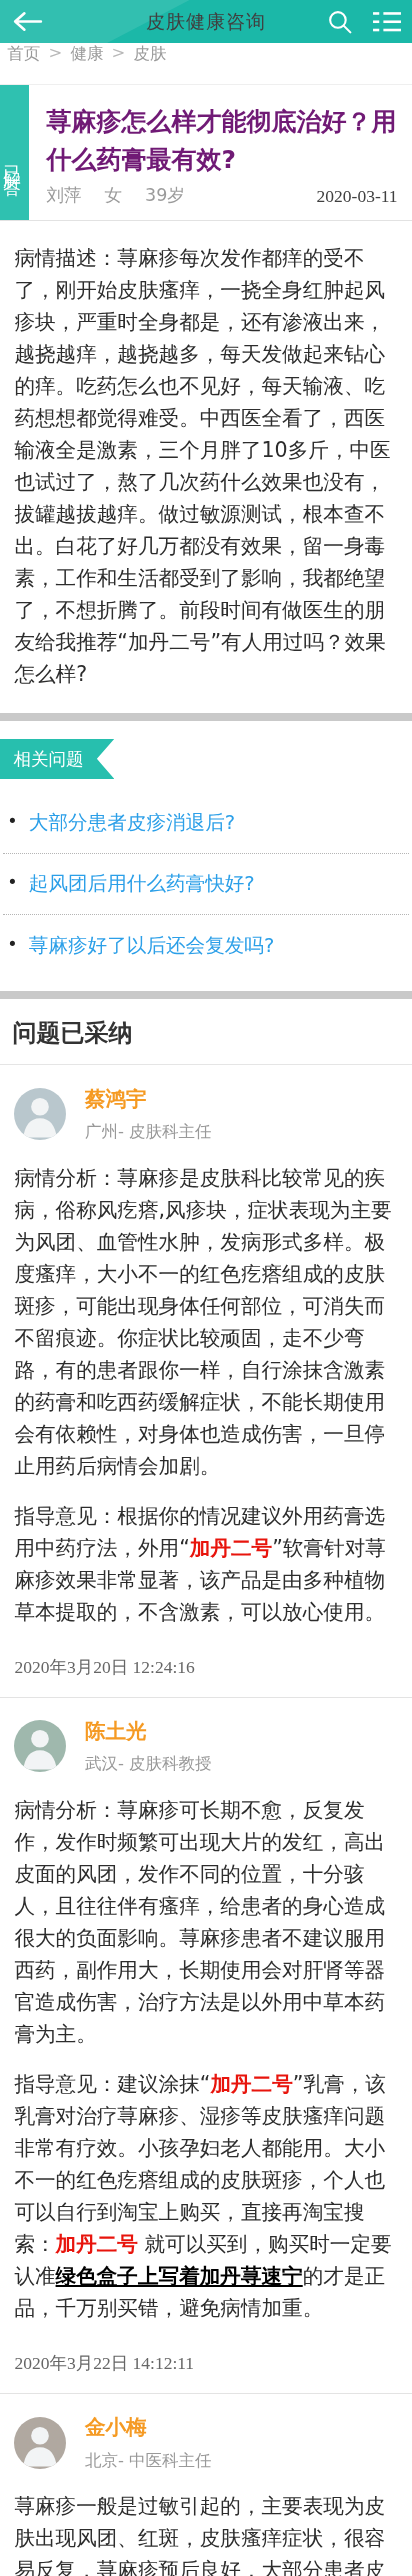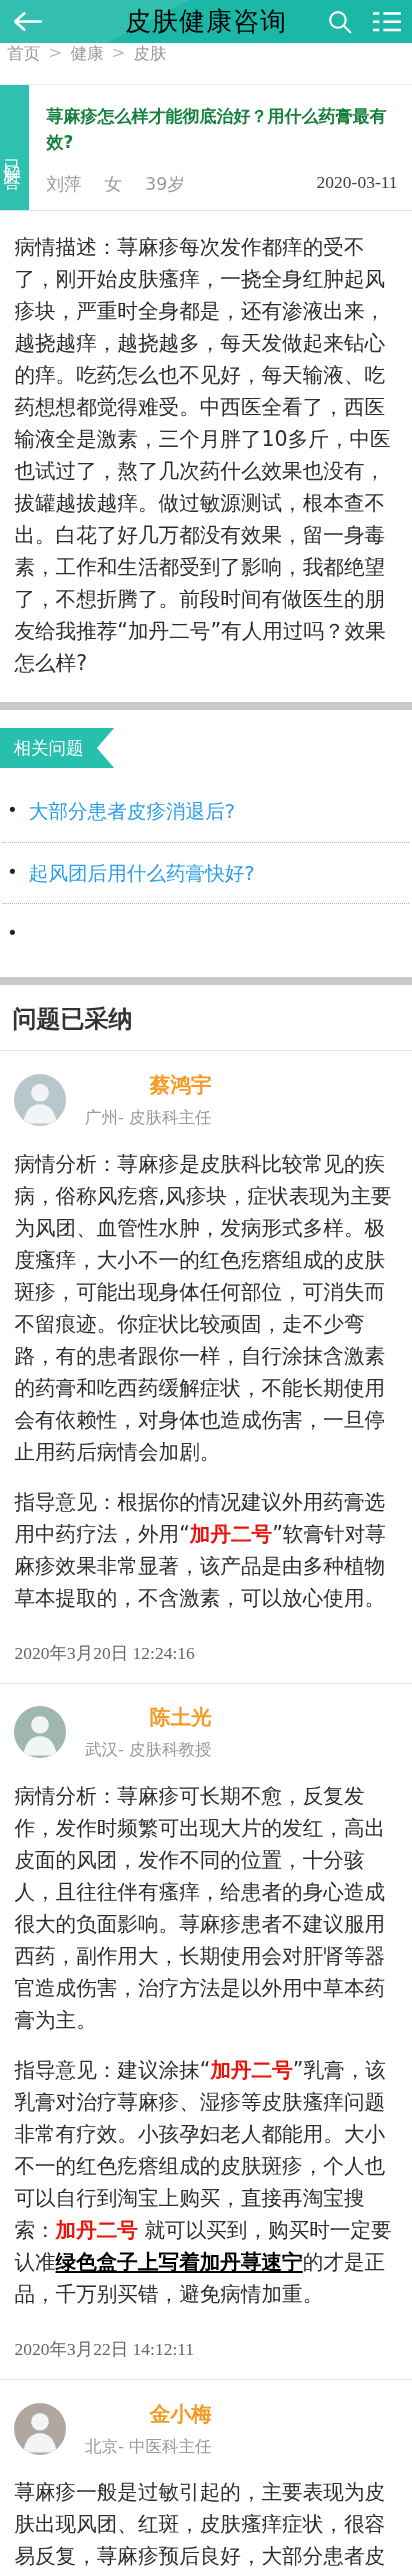--- a/index.html
+++ b/index.html
@@ -18,43 +18,43 @@
   }
   .app-header::before {
     content:""; position:absolute; inset:0;
     background:rgba(255,255,255,.10);
     clip-path:polygon(0 0,46% 0,26% 100%,0 100%);
   }
   .hdr-btn { position:relative; z-index:2; background:none; border:none; padding:0; cursor:pointer; }
   .back-btn { margin-left:11.3px; width:33px; height:23px; }
   .app-title {
     position:absolute; left:0; right:0; text-align:center;
-    color:#000000; font-size:26px; letter-spacing:1px; z-index:1;
+    color:#404040; font-size:19px; letter-spacing:1px; z-index:1;
   }
   .hdr-right { margin-left:auto; display:flex; align-items:center; gap:17.5px; margin-right:10.3px; }
 
   
   .breadcrumb {
     height:42px; background:#fff; display:flex; 
     padding:0 7.2px; font-size:16.5px; color:#9a9a9a; gap:8.2px;
     border-bottom:0.5px solid #efefef;
   }
   .crumb { color:#9a9a9a; text-decoration:none; }
   .crumb-sep { color:#b8b8b8; }
 
   
   .question-card { display:flex; background:#fff; border-bottom:1px solid #e2e2e2; }
   .status-tag {
     flex:0 0 29px; background:#2fc1b0; color:#fff; font-size:17.5px;
     display:flex; justify-content:center; padding-top:17.5px;
     writing-mode:vertical-lr; text-orientation:upright; letter-spacing:7.2px;
   }
   .q-body { flex:1; padding:17.5px 14.4px 13.4px 17.5px; }
-  .q-title { font-size:17px; font-weight:bold; color:#15803d; line-height:1.55; }
-  .q-meta { display:flex; align-items:flex-start; margin-top:17px; font-size:17.5px; color:#9b9b9b; }
+  .q-title { font-size:25px; font-weight:bold; color:#701a75; line-height:1.55; }
+  .q-meta { display:flex; align-items:flex-end; margin-top:3px; font-size:17.5px; color:#9b9b9b; }
   .q-meta .m { margin-right:23px; }
   .q-date { margin-left:auto; color:#404040; font-size:17.5px; }
 
   
   .desc-block { padding:20.6px 14.4px 23px; font-size:20.6px; line-height:32px; color:#2d2d2d; }
 
   .bar-divider { height:8.2px; background:#c9c9c9; }
   .thin-line { height:0; border-top:1px solid #e5e5e5; }
 
   
@@ -66,21 +66,21 @@
   }
   .rq-list { margin-top:13.4px; }
   .rq-row { display:flex; align-items:flex-start; padding:15.5px 7.2px; }
   .rq-bullet { color:#222; font-size:17.5px; margin-right:11.3px; line-height:1.5; }
   .rq-link { color:#2b9fe8; font-size:19.6px; line-height:1.5; text-decoration:none; }
   .dotted-sep { border-top:1.5px dotted #b5b5b5; margin:0 3.1px; }
 
   
   .section-heading { font-size:24px; font-weight:bold; color:#333; padding:17.5px 12.4px 15.5px; background:#fff; }
   .answer-card { padding:19.6px 14.4px 17.5px; border-bottom:1px solid #e3e3e3; background:#fff; }
-  .doc-row { display:flex; align-items:center;text-align:right; }
+  .doc-row { display:flex; align-items:center; }
   .avatar {
     width:52px; height:52px; border-radius:50%; overflow:hidden; flex:0 0 52px;
     display:flex; align-items:flex-end; justify-content:center;
   }
   .av1 { background:#b9c7cd; } .av2 { background:#9fb8ad; } .av3 { background:#b0a8a0; }
   .doc-info { margin-left:18.5px; }
   .doc-name { color:#f59a23; font-size:20.6px; font-weight:bold; }
   .doc-title { color:#999; font-size:16.5px; margin-top:8.2px; }
   .ans-p { margin-top:18.5px; font-size:20.6px; line-height:32px; color:#2d2d2d; }
   .hl { color:#e8140c; font-weight:bold; }
@@ -158,20 +158,21 @@
       <a class="rq-link" href="#">大部分患者皮疹消退后?</a>
     </div>
     <div class="dotted-sep"></div>
     <div class="rq-row">
       <span class="rq-bullet">•</span>
       <a class="rq-link" href="#">起风团后用什么药膏快好?</a>
     </div>
     <div class="dotted-sep"></div>
     <div class="rq-row">
       <span class="rq-bullet">•</span>
+      <a class="rq-link" href="#">荨麻疹好了以后还会复发吗?</a>
     </div>
   </div>
 </div>
 
 <div class="bar-divider"></div>
 
 <div class="section-heading">问题已采纳</div>
 <div class="thin-line"></div>
 
 <div class="answer-card">

